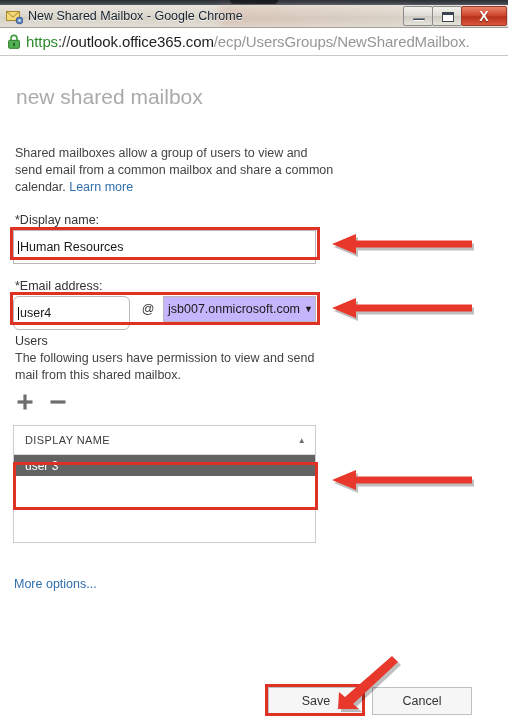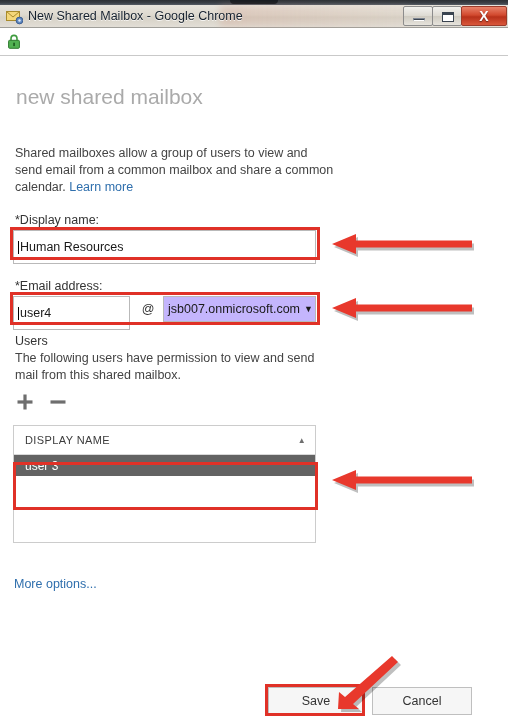--- a/index.html
+++ b/index.html
@@ -215,39 +215,42 @@
         </div>
     </div>
   </div>
 
   <div class="addrbar">
     <svg class="lock-icon" viewBox="0 0 14 15">
       <path d="M4 6.5 V4.4 a3 3 0 0 1 6 0 V6.5" fill="none" stroke="#3f9b3f" stroke-width="1.6"></path>
       <rect x="1.6" y="6.3" width="10.8" height="8" rx="1" fill="#52b152" stroke="#2f7a2f"></rect>
       <rect x="6.3" y="8.7" width="1.5" height="3.4" fill="#17521a"></rect>
     </svg>
+    <div class="url">
+      <span class="scheme">https</span><span class="sep">://</span><span class="host">outlook.office365.com</span><span class="path">/ecp/UsersGroups/NewSharedMailbox.</span>
+    </div>
   </div>
 
   <div class="page">
 
     <div class="page-title">new shared mailbox</div>
 
     <div class="intro">
       <span>Shared mailboxes allow a group of users to view and send email from a common mailbox and share a common calendar. </span><a class="link" href="#">Learn more</a>
     </div>
 
     <div class="fieldlabel" style="left:15px; top:156px;">*Display name:</div>
     <div class="tbox" style="left:13px; top:173px; width:303px; height:26px;">
       <span class="caret"></span>
         <span>Human Resources</span>
     </div>
 
     <div class="fieldlabel" style="left:15px; top:222px;">*Email address:</div>
 
-    <div class="tbox" style="left:13px; top:239px; width:117px; height:24px;">
+    <div class="tbox" style="left:13px; top:239px; width:117px; height:24px;border-radius:6px;">
       <span class="caret"></span>
         <span>user4</span>
     </div>
 
     <div class="at-sign" style="left:134px; top:239px; width:28px; height:26px;">@</div>
 
     <div class="ddl" style="left:163px; top:239px; width:153px; height:26px;">
       <span>jsb007.onmicrosoft.com</span>
       <span class="arrow">▼</span>
     </div>

